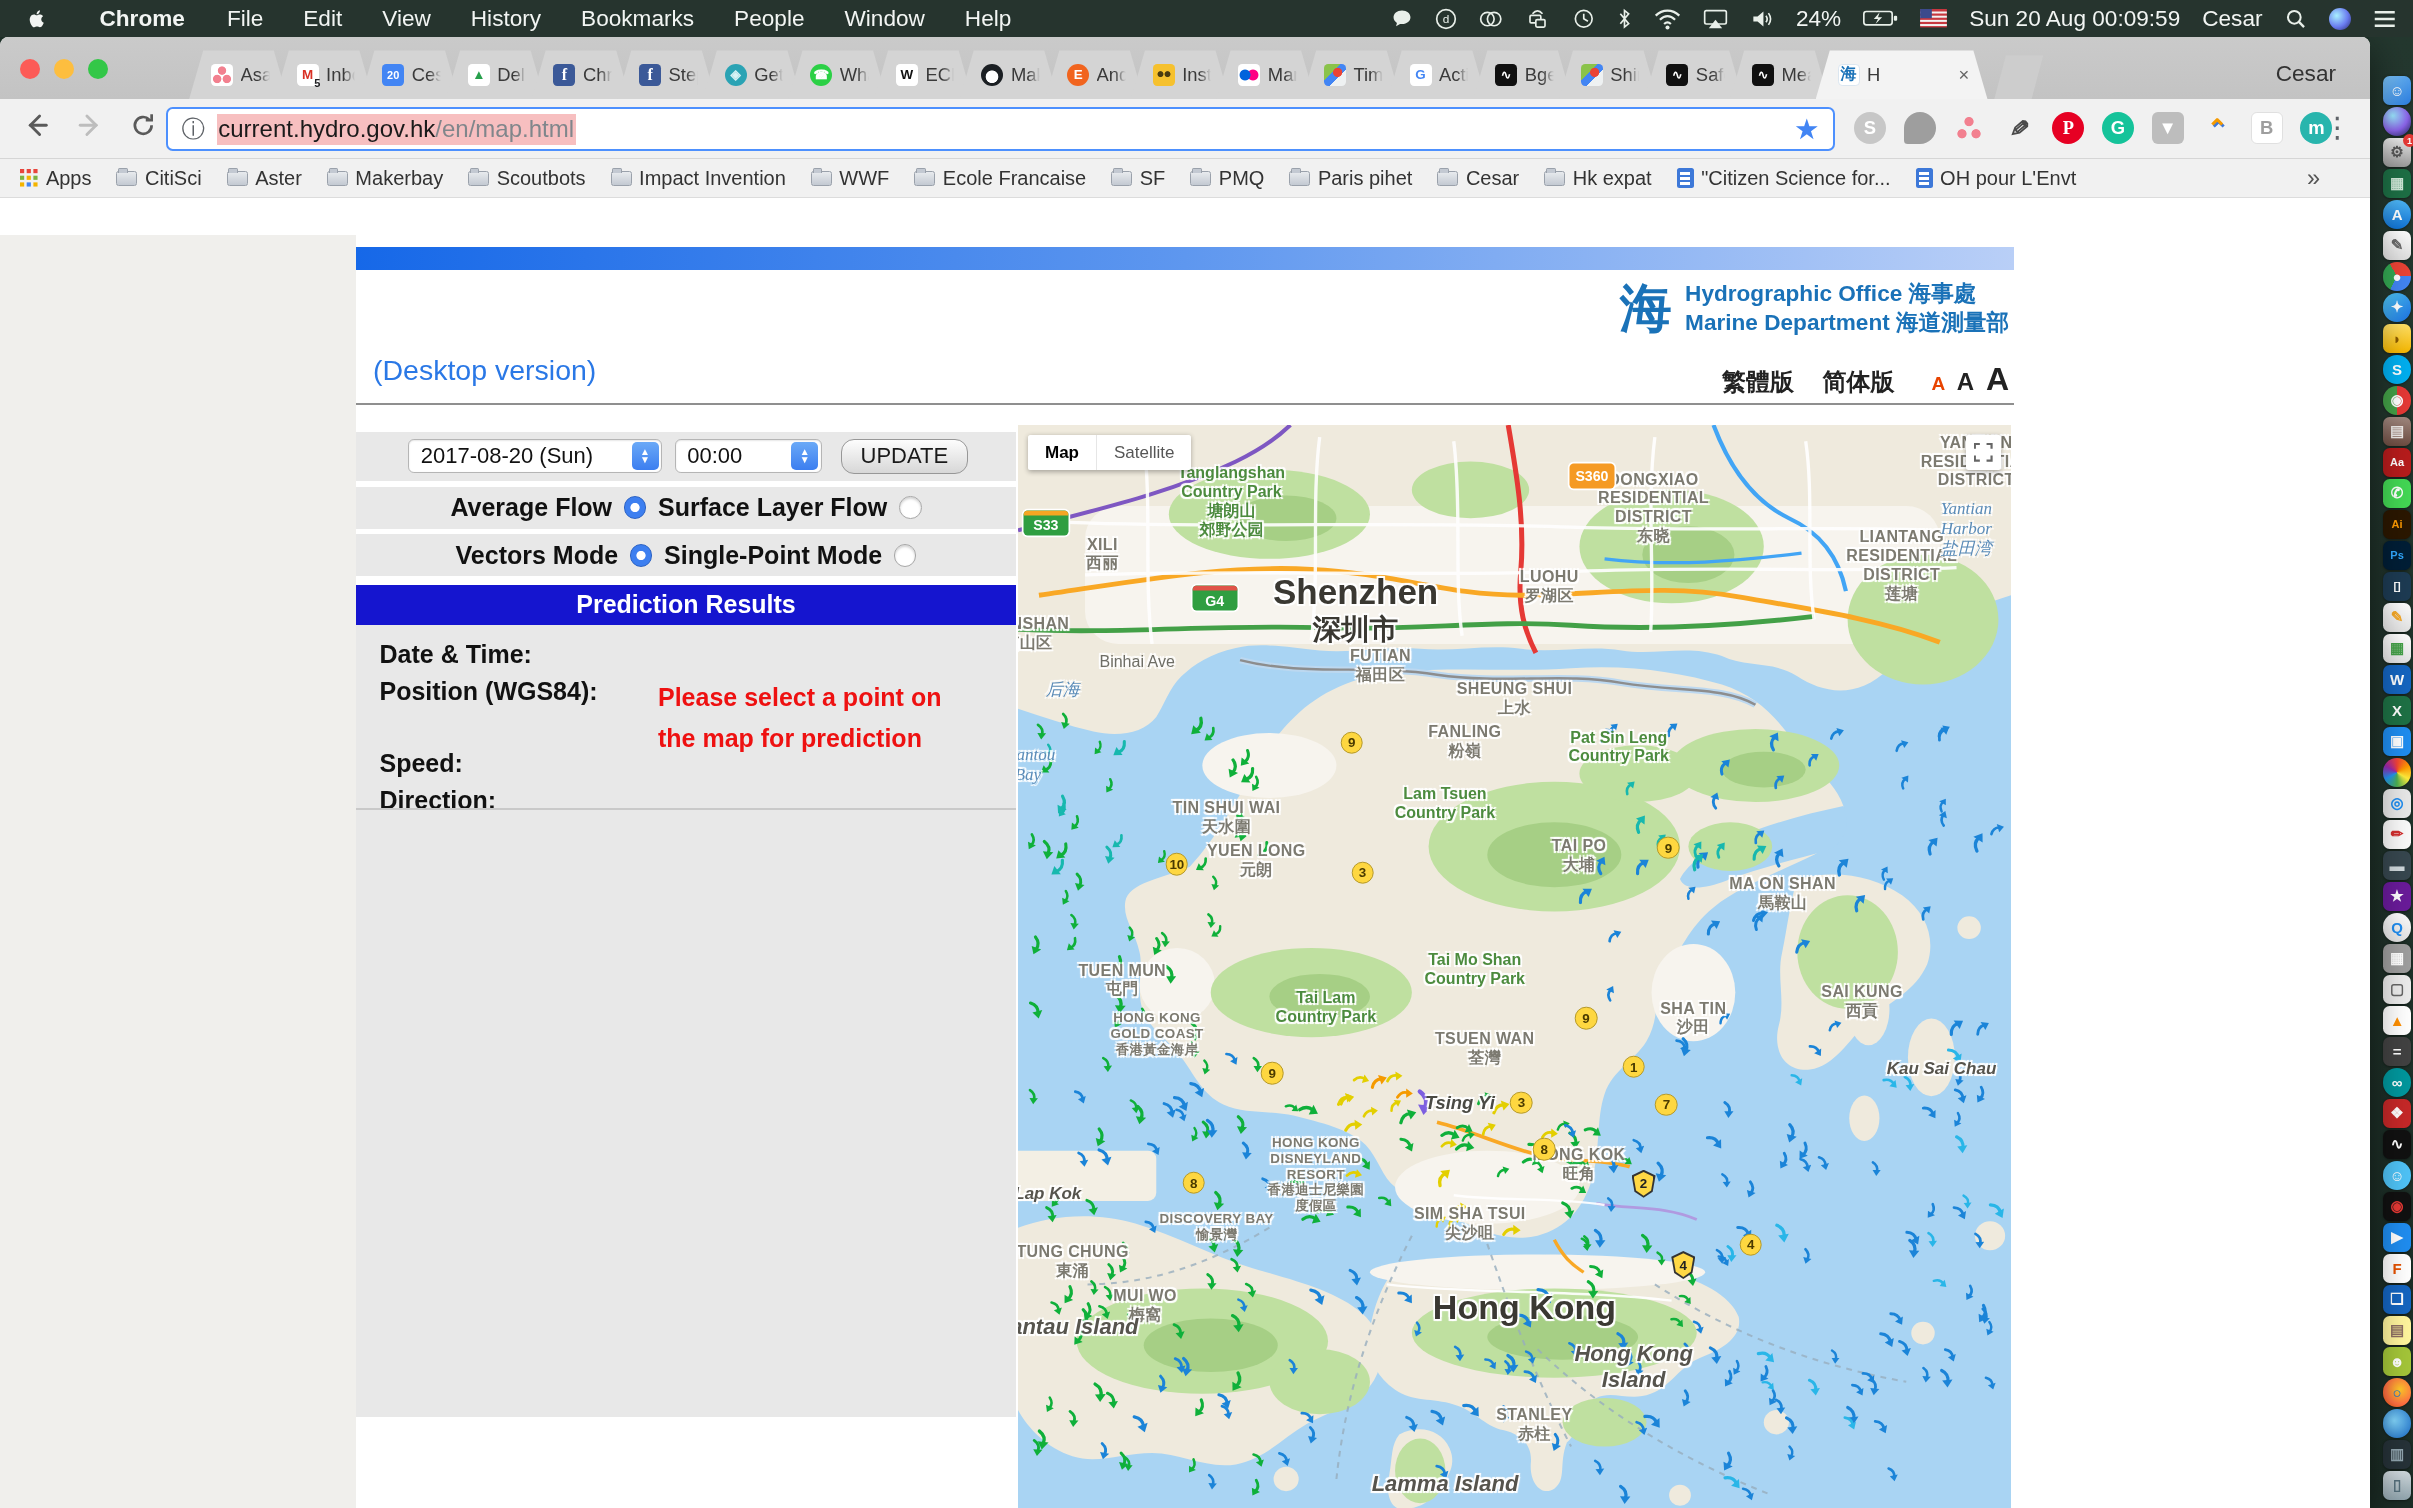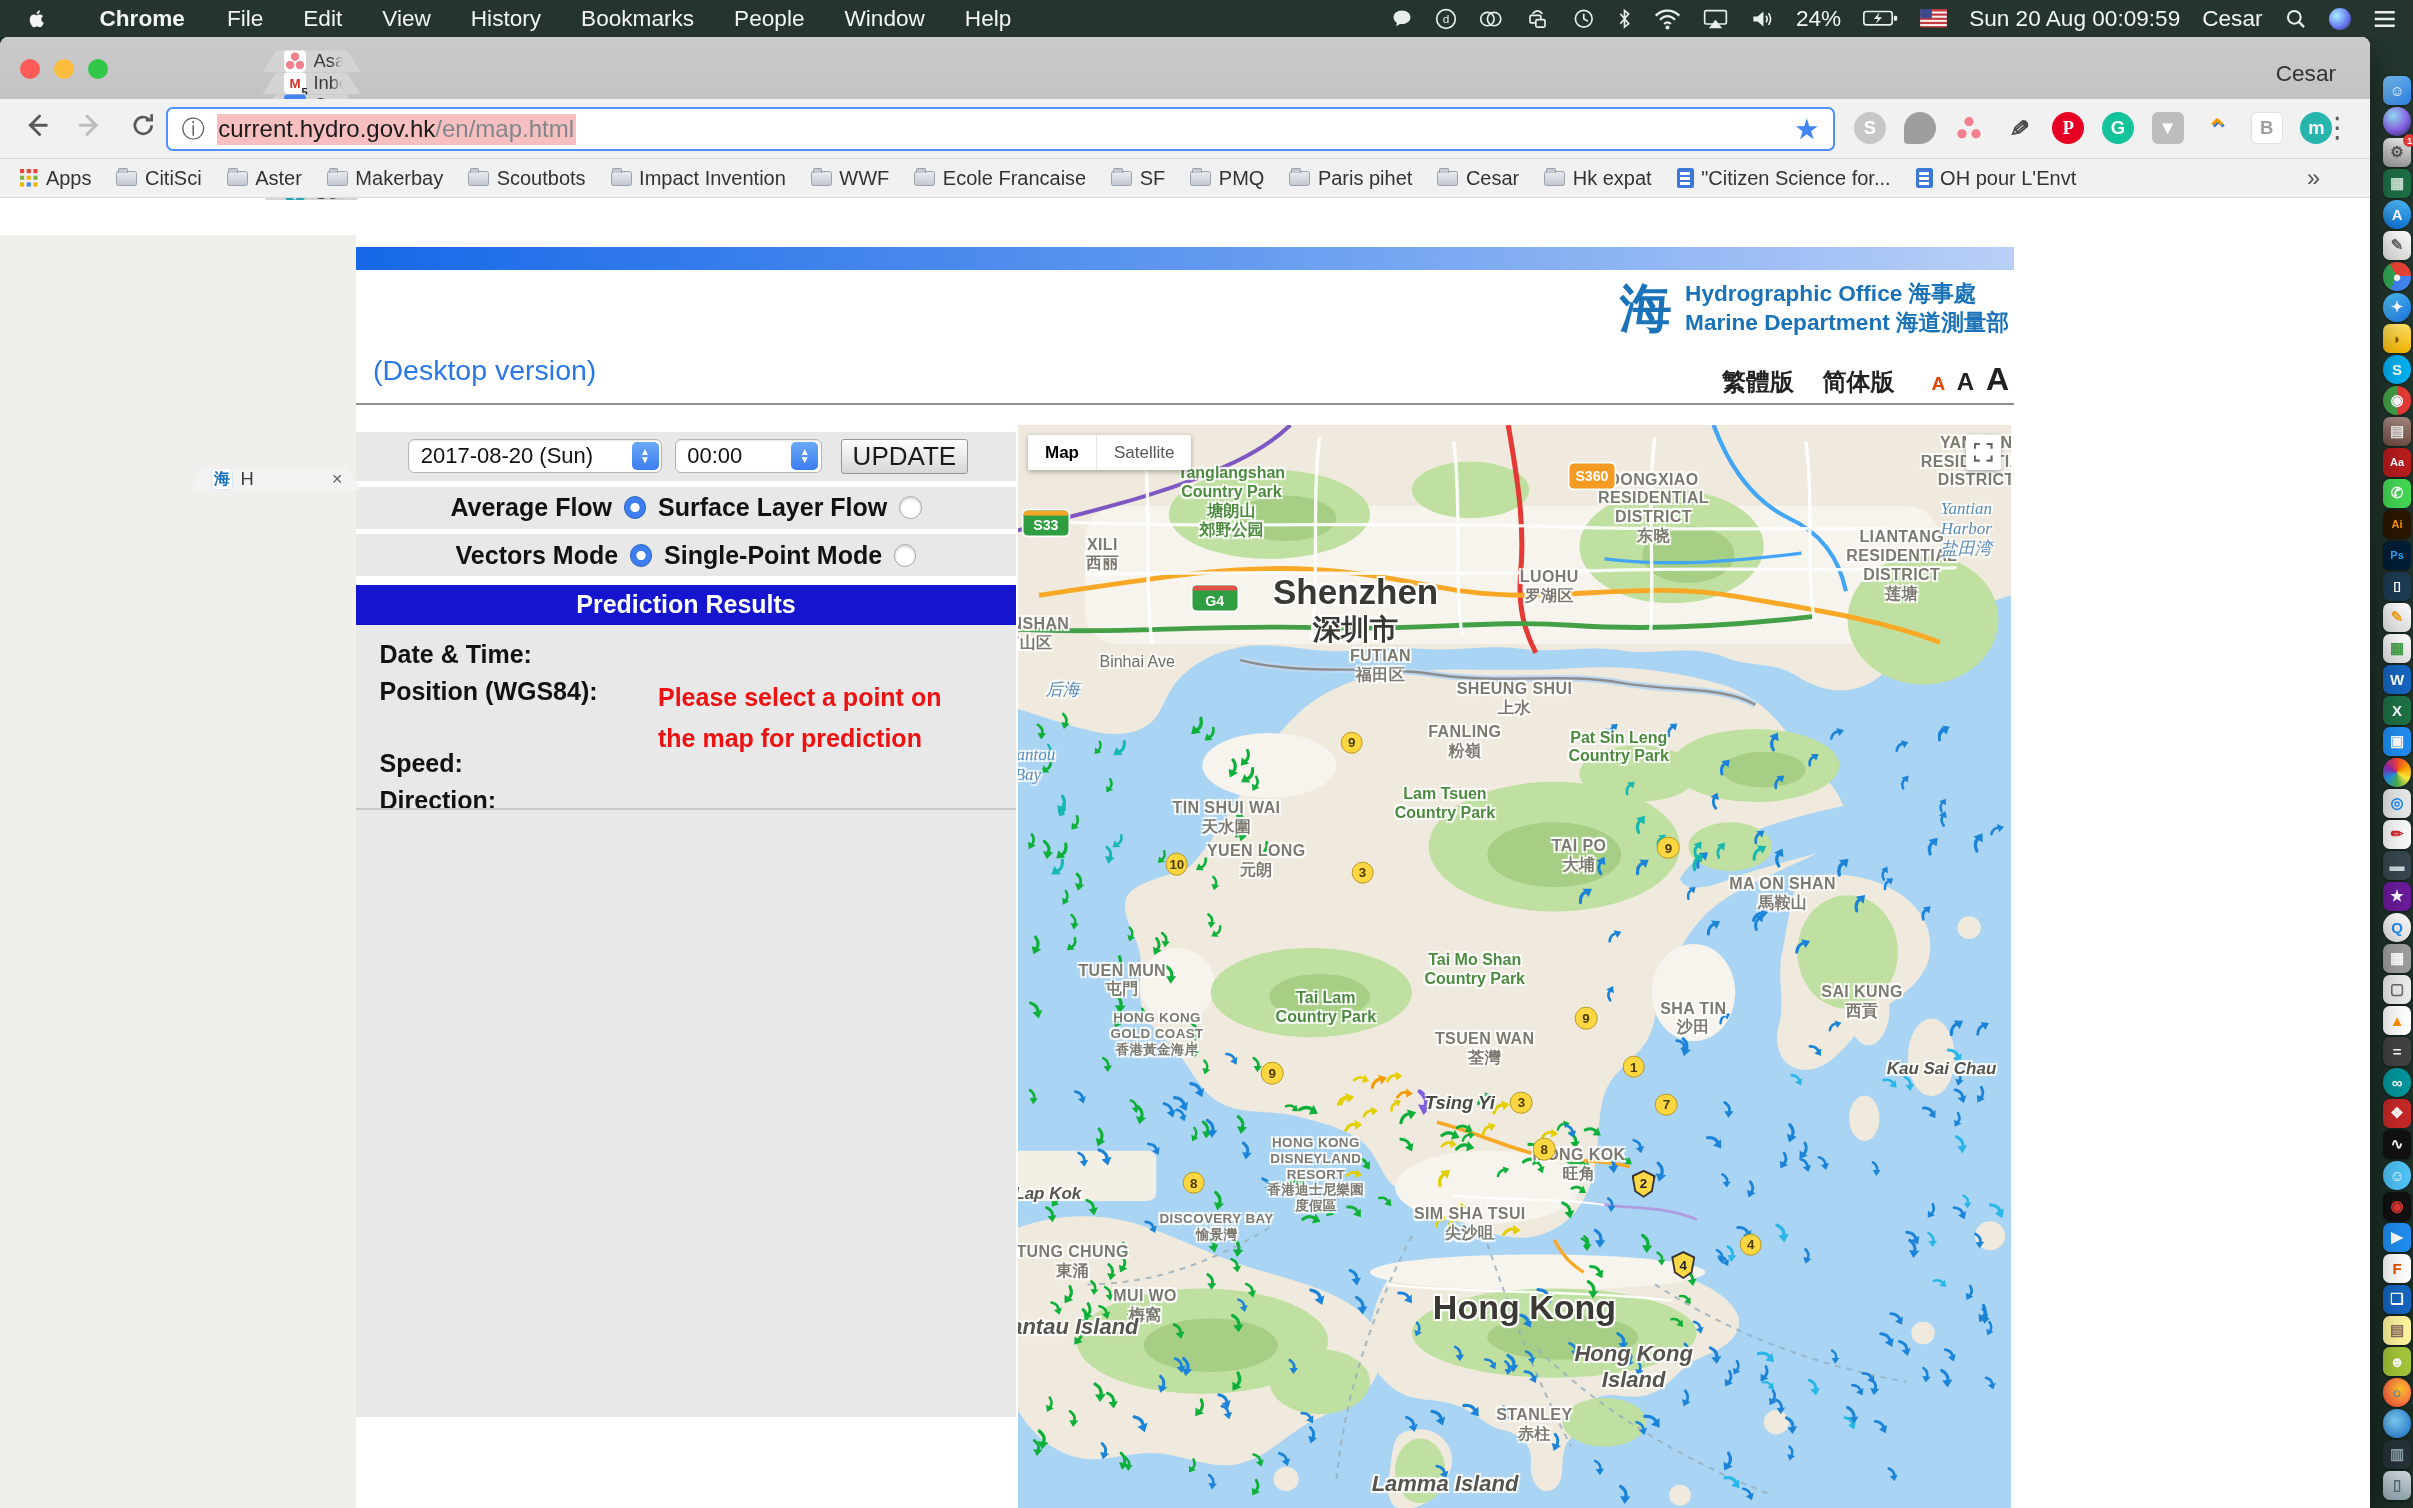--- a/index.html
+++ b/index.html
@@ -20,21 +20,21 @@
   
   .window { position:absolute; left:0; top:37px; width:2370px; height:1472px;
     background:#fff; border-radius:8.4px 8.4px 0 0; box-shadow:0 11.7px 42px rgba(0,0,0,.55);
     overflow:hidden; }
 
   
   .tabstrip { position:relative; height:62px; background:linear-gradient(#cacaca,#c3c3c3); }
   .lights { position:absolute; left:20px; top:22px; display:flex; gap:14.2px; }
   .light { width:20px; height:20px; border-radius:50%; }
   .light.r{background:#fc5b57}.light.y{background:#fdbe3f}.light.g{background:#33c748}
-  .tabs { position:absolute; left:189px; top:13.4px; height:49px; display:flex; align-items:flex-end;flex-direction:column; }
+  .tabs { position:absolute; left:189px; top:13.4px; height:49px; display:flex; align-items:center; }
   .tab { position:relative; width:99px; height:49px; background:#d4d4d4;
     clip-path:polygon(0 100%, 14.2px 0, calc(100% - 14.2px) 0, 100% 100%);
     display:flex; align-items:center; padding:0 18.4px 0 22px; margin-right:-13.4px;
     font-size:18.4px; color:#3a3a3a; }
   .tab .ttl { margin-left:7.5px; overflow:hidden; white-space:nowrap; flex:1;
     -webkit-mask-image:linear-gradient(90deg,#000 60%,transparent); mask-image:linear-gradient(90deg,#000 60%,transparent); }
   .tab.active { width:172px; background:#f3f3f3; z-index:6; }
   .tab .close { font-size:18.4px; color:#666; margin-left:6.7px; }
   .newtab { width:49px; height:44px; background:#cdcdcd; margin-left:20px; align-self:flex-end;
     clip-path:polygon(11.7px 0, 100% 0, calc(100% - 11.7px) 100%, 0 100%); }
@@ -126,22 +126,22 @@
   .controls-row { margin-top:6.7px; height:49px; background:#e8e8e8; display:flex; align-items:center;
     padding:0 17px; gap:12.6px; }
   .selectbox { height:34px; background:#fff; border:0.8px solid #b5b5b5; border-radius:5.9px;
     display:flex; align-items:center; overflow:hidden; box-shadow:inset 0 0.8px 1.7px rgba(0,0,0,.12); }
   .selectbox .val { padding:0 11.7px; font-size:22px; color:#111; flex:1; white-space:nowrap; }
   .stepper { width:27px; height:28.5px; margin-right:2.5px; border-radius:5px;
     background:linear-gradient(#6aa9f7,#3c7ef0); color:#fff; display:flex; flex-direction:column;
     align-items:center; justify-content:center; font-size:10px; line-height:.85; }
   .sel-date { width:254px; margin-left:35px; }
   .sel-time { width:147px; }
-  .update-btn { width:127px; height:35px; margin-left:6.7px; border-radius:3px; border:0.8px solid #979797;
-    background:linear-gradient(#fdfdfd,#d7d7d7); font-size:26px; color:#1a1a1a;
+  .update-btn { width:127px; height:35px; margin-left:6.7px; border-radius:13px; border:0.8px solid #979797;
+    background:linear-gradient(#fdfdfd,#d7d7d7); font-size:22px; color:#1a1a1a;
     display:flex; align-items:center; justify-content:center; }
   .mode-hdr { margin-top:8.4px; }
   .radio-row { margin-top:5.9px; height:42px; background:#e8e8e8; display:flex; align-items:center;
     justify-content:center; gap:11.7px; font-size:25px; font-weight:bold; color:#111; }
   .radio { width:22.6px; height:22.6px; border-radius:50%; }
   .radio.on { background:radial-gradient(circle,#fff 0 4.2px,#3d7ff0 5px); border:0.8px solid #2b62c4; }
   .radio.off { background:#fff; border:0.8px solid #a7a7a7; box-shadow:inset 0 1.7px 2.5px rgba(0,0,0,.18); }
   .results-hdr { margin-top:8.4px; }
   .results { background:#e8e8e8; height:792px; position:relative; font-size:25px; font-weight:bold; color:#111; }
   .res-label { position:absolute; left:23.5px; }

